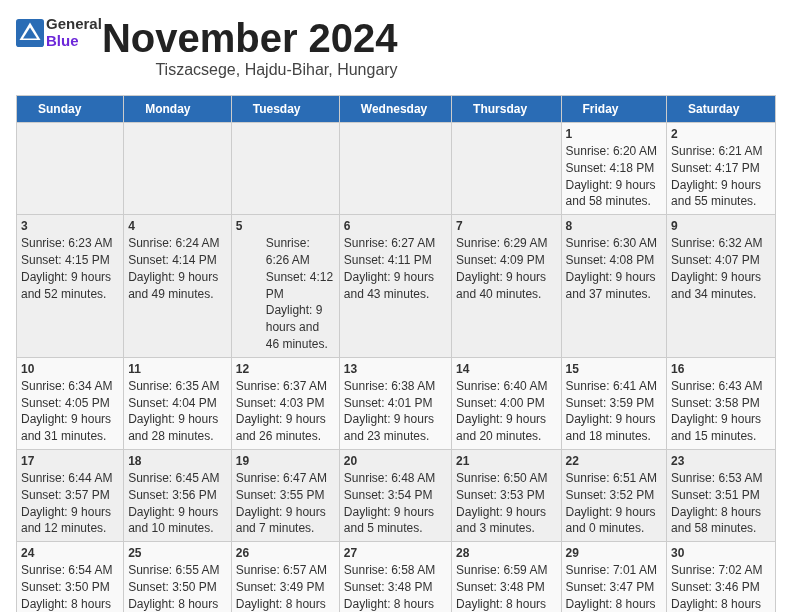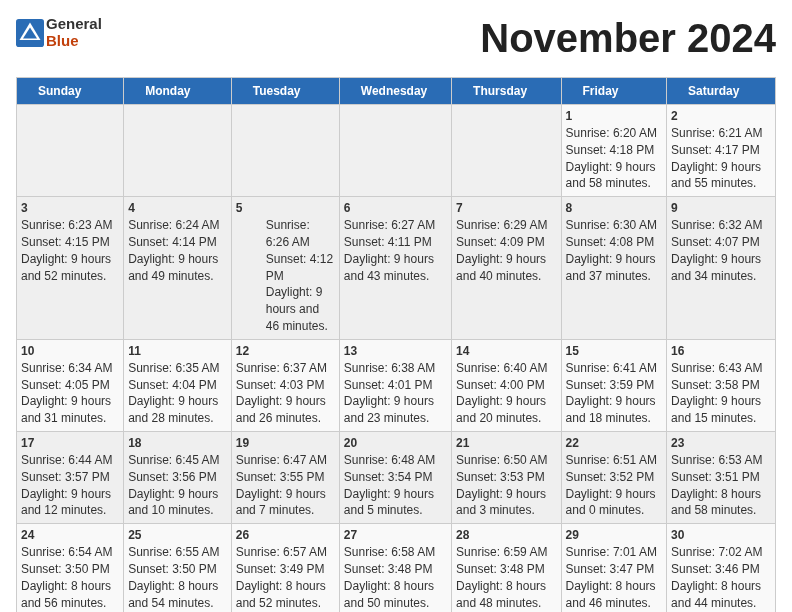--- a/index.html
+++ b/index.html
@@ -71,44 +71,44 @@
     .day-info {
       font-size: 12px;
       line-height: 1.4;
       color: #333;
     }
     td.empty {
       background: #f0f0f0 !important;
     }
     .top-bar {
       display: flex;
-      justify-content: space-between;
       align-items: flex-start;
       margin-bottom: 8px;
     }
   </style>
 </head>
 <body>
 
 <div class="top-bar">
   <div class="header-logo">
     <svg class="logo-icon" viewBox="0 0 40 40">
       <rect x="0" y="0" width="40" height="40" rx="4" fill="#2a6cb5"></rect>
       <polygon points="20,5 35,30 5,30" fill="white"></polygon>
       <polygon points="20,12 30,28 10,28" fill="#2a6cb5"></polygon>
     </svg>
     <div>
       <div style="display:flex; flex-direction:column; line-height:1.1;">
         <span style="color:#333; font-size:15px; font-weight:bold;">General</span>
-        <span style="color:#c2410c; font-size:15px; font-weight:bold;">Blue</span>
+        <span style="color:#6d28d9; font-size:15px; font-weight:bold;">Blue</span>
       </div>
     </div>
   </div>
   <div class="title-section">
     <div class="month-year">November 2024</div>
+    <div class="location">Tiszacsege, Hajdu-Bihar, Hungary</div>
   </div>
 </div>
 
 <table>
   <thead>
     <tr id="weekday-header">
         <th>Sunday</th>
         <th>Monday</th>
         <th>Tuesday</th>
         <th>Wednesday</th>

